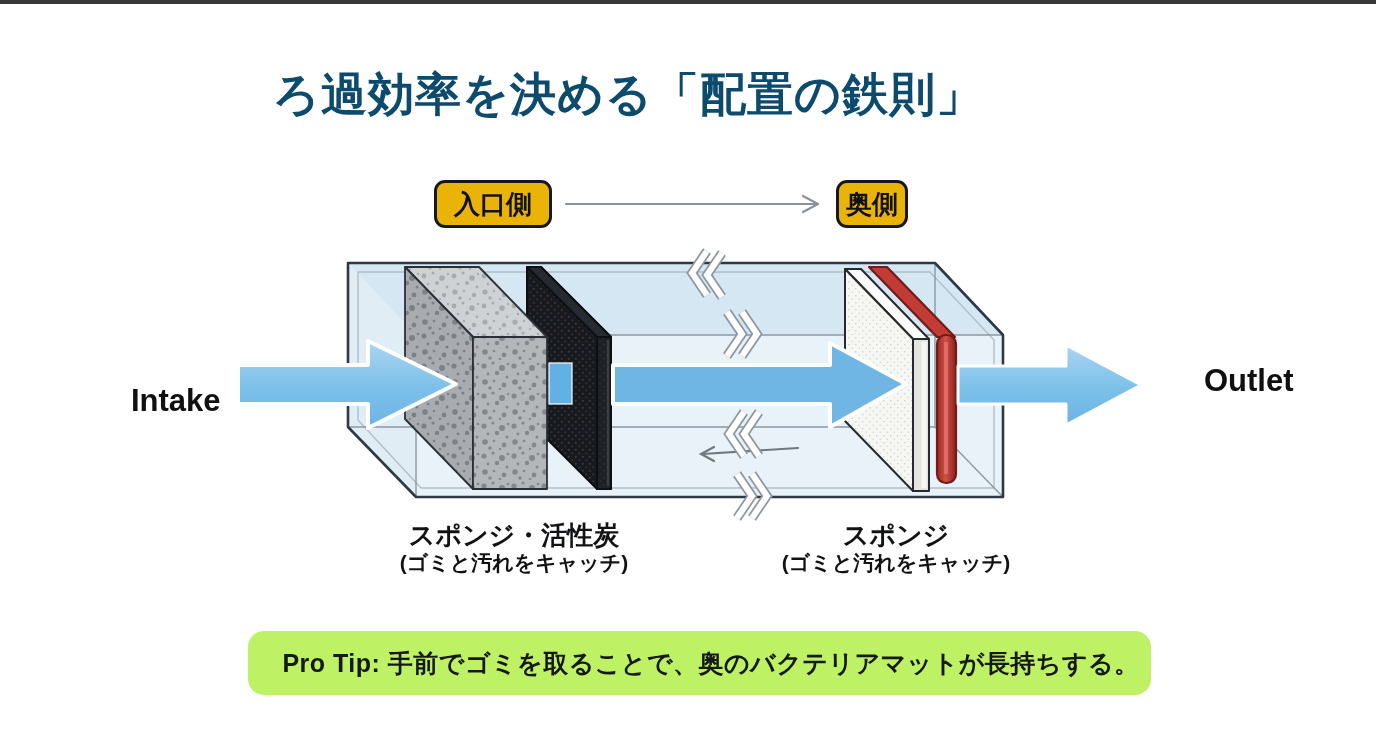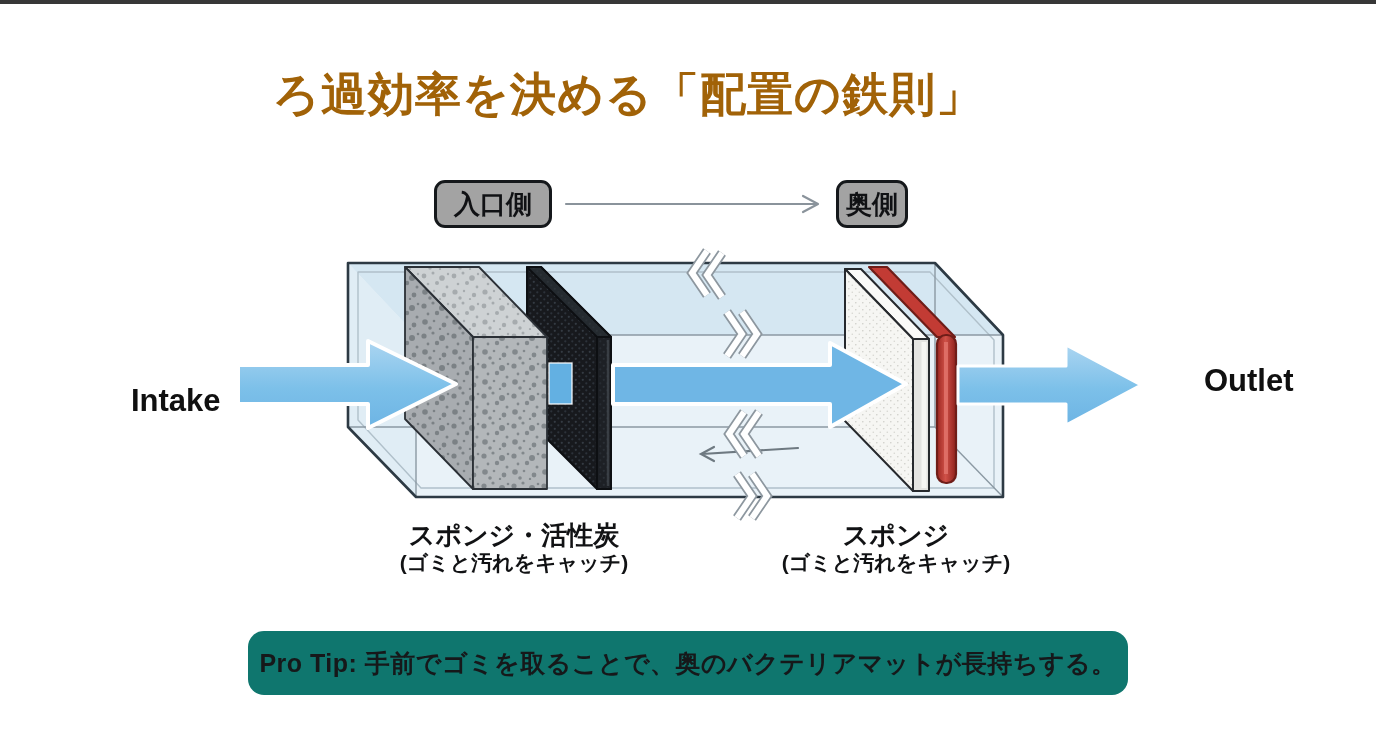--- a/index.html
+++ b/index.html
@@ -1,36 +1,36 @@
 <!DOCTYPE html>
 <html><head>
 <meta charset="utf-8">
 <style>
   html,body{margin:0;padding:0;background:#ffffff;}
   .stage{position:relative;width:1376px;height:745px;background:#ffffff;overflow:hidden;
          font-family:"Liberation Sans","DejaVu Sans",sans-serif;}
   .top-fringe{position:absolute;left:0;top:0;width:100%;height:4px;background:#1b1b1b;opacity:.88;}
   .title{position:absolute;left:0;top:64px;width:1256px;margin:0;text-align:center;
-         font-size:46px;font-weight:800;color:#a16207;letter-spacing:1px;}
+         font-size:46px;font-weight:800;color:#0c4a6e;letter-spacing:1px;}
   .art{position:absolute;left:0;top:0;width:1376px;height:745px;}
-  .side-box{position:absolute;top:180px;height:48px;background:#a3a3a3;border:3px solid #15181b;
+  .side-box{position:absolute;top:180px;height:48px;background:#eab308;border:3px solid #15181b;
             border-radius:11px;display:flex;align-items:center;justify-content:center;
             font-size:26px;font-weight:800;color:#101114;box-sizing:border-box;z-index:3;font-family:Liberation Serif, serif;}
   .side-box.inlet{left:434px;width:118px;}
   .side-box.back{left:836px;width:72px;}
   .io-label{position:absolute;font-size:31px;font-weight:800;color:#101010;z-index:3;}
   .io-label.intake{left:131px;top:383px;}
   .io-label.outlet{left:1204px;top:363px;}
   .media-label{position:absolute;width:320px;text-align:center;color:#111214;z-index:3;}
   .media-label.name{top:518px;font-size:26px;font-weight:800;}
   .media-label.desc{top:549px;font-size:21px;font-weight:700;}
   .media-label.m1{left:354px;}
   .media-label.m2{left:736px;}
-  .pro-tip{position:absolute;left:248px;top:631px;width:880px;height:64px;background:#0f766e;
-           border-radius:16px;display:flex;align-items:center;justify-content:center;z-index:3;}
+  .pro-tip{position:absolute;left:248px;top:631px;width:880px;height:64px;background:#bef264;
+           border-radius:16px;display:flex;align-items:center;justify-content:center;z-index:3;padding-left:23px;}
   .pro-tip span{font-size:25px;font-weight:700;color:#16181a;letter-spacing:.5px;}
 </style>
 </head>
 <body>
 
 <div class="stage">
   <div class="top-fringe"></div>
 
   <h1 class="title">ろ過効率を決める「配置の鉄則」</h1>
 

